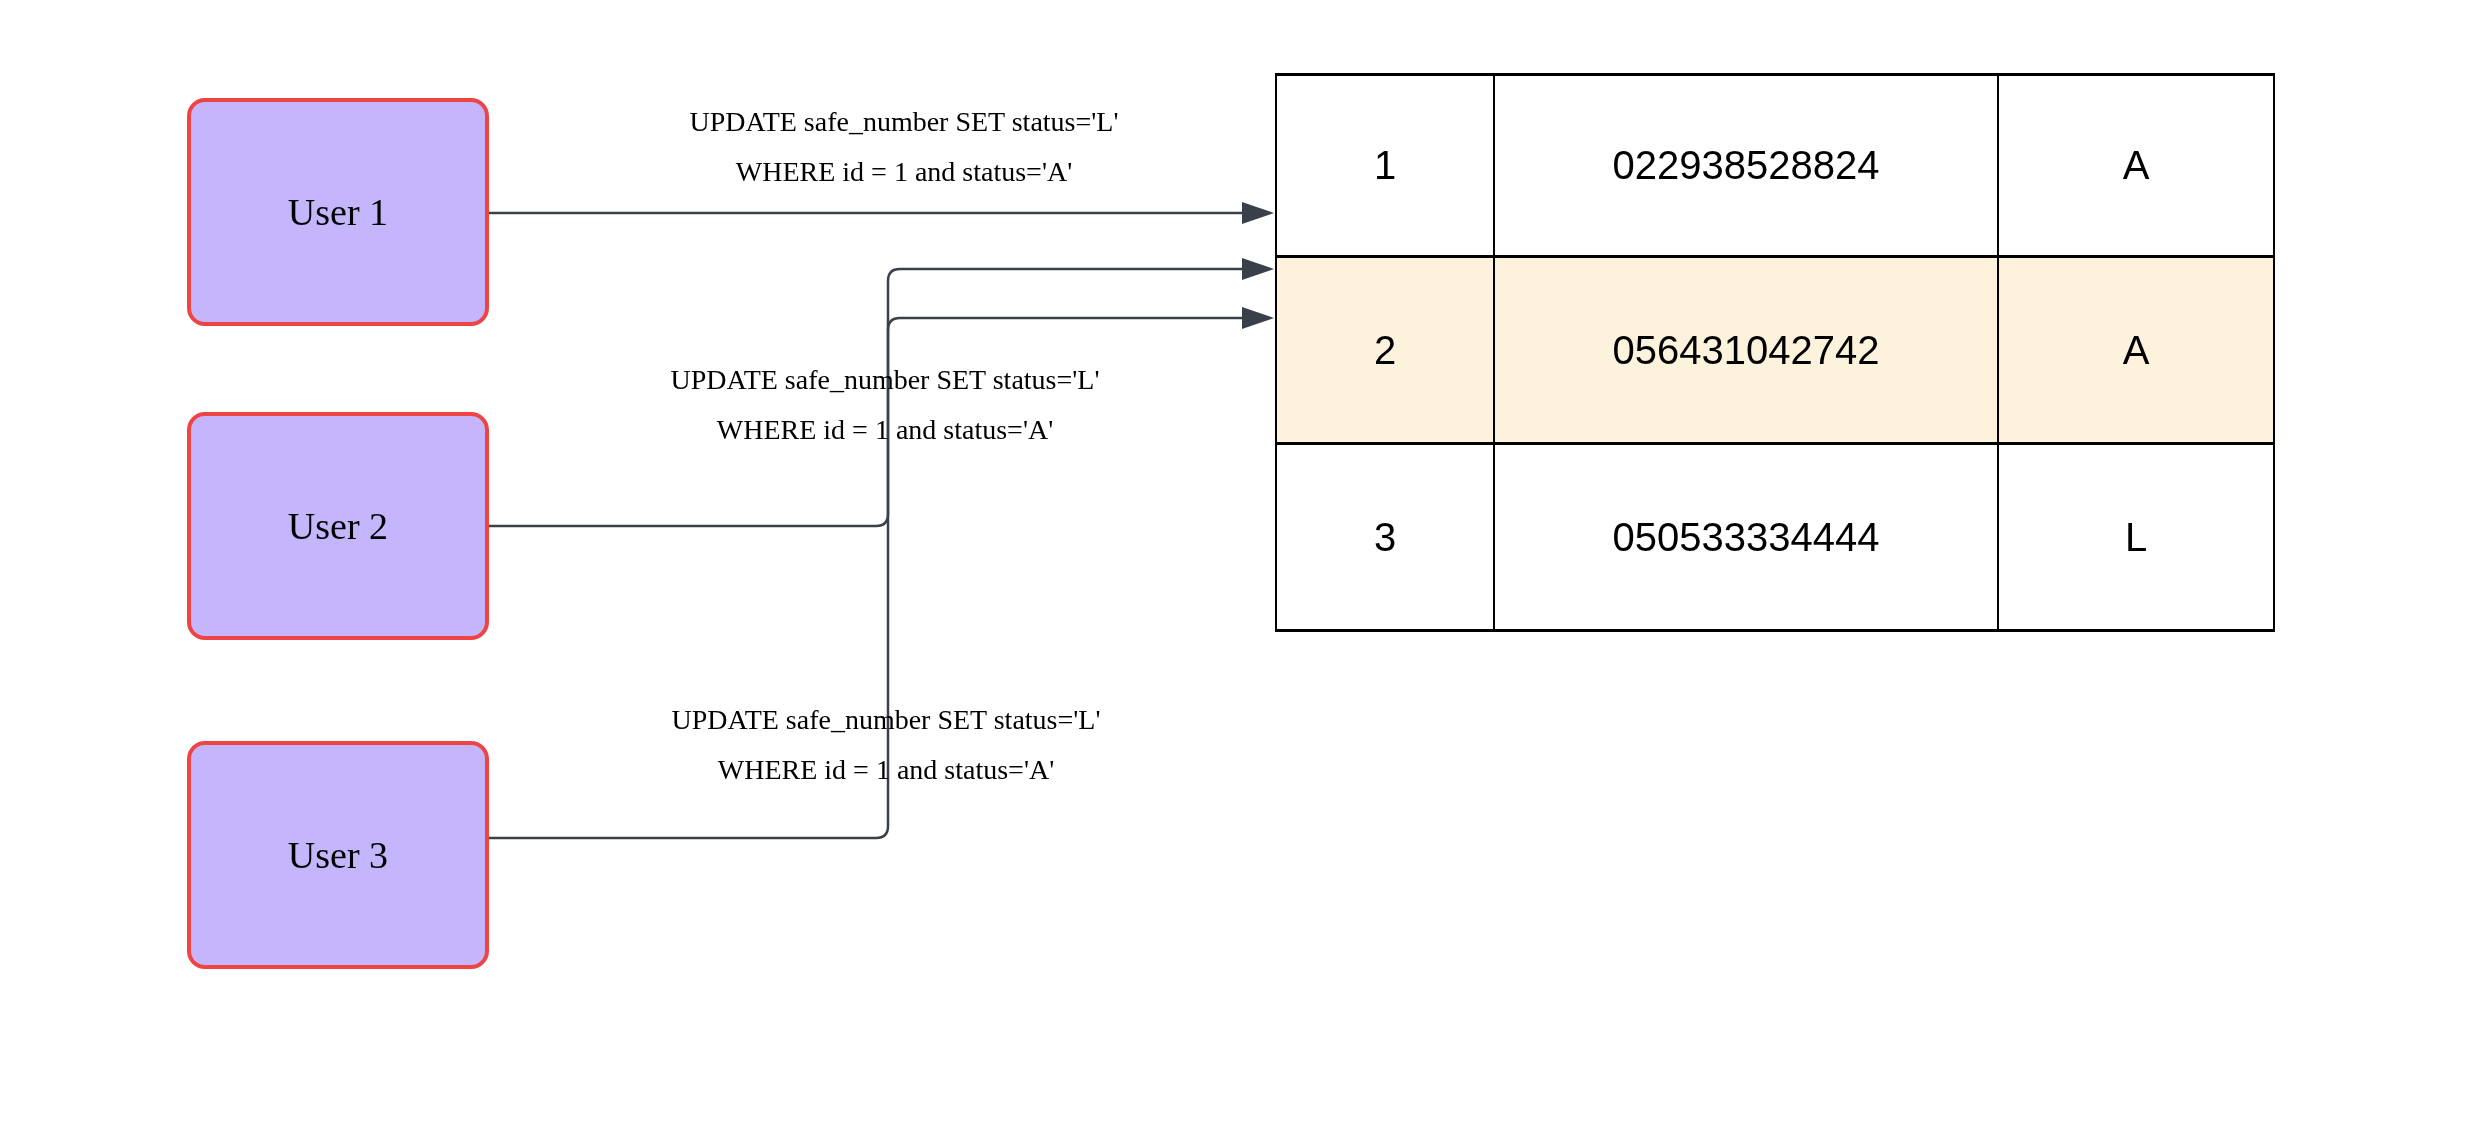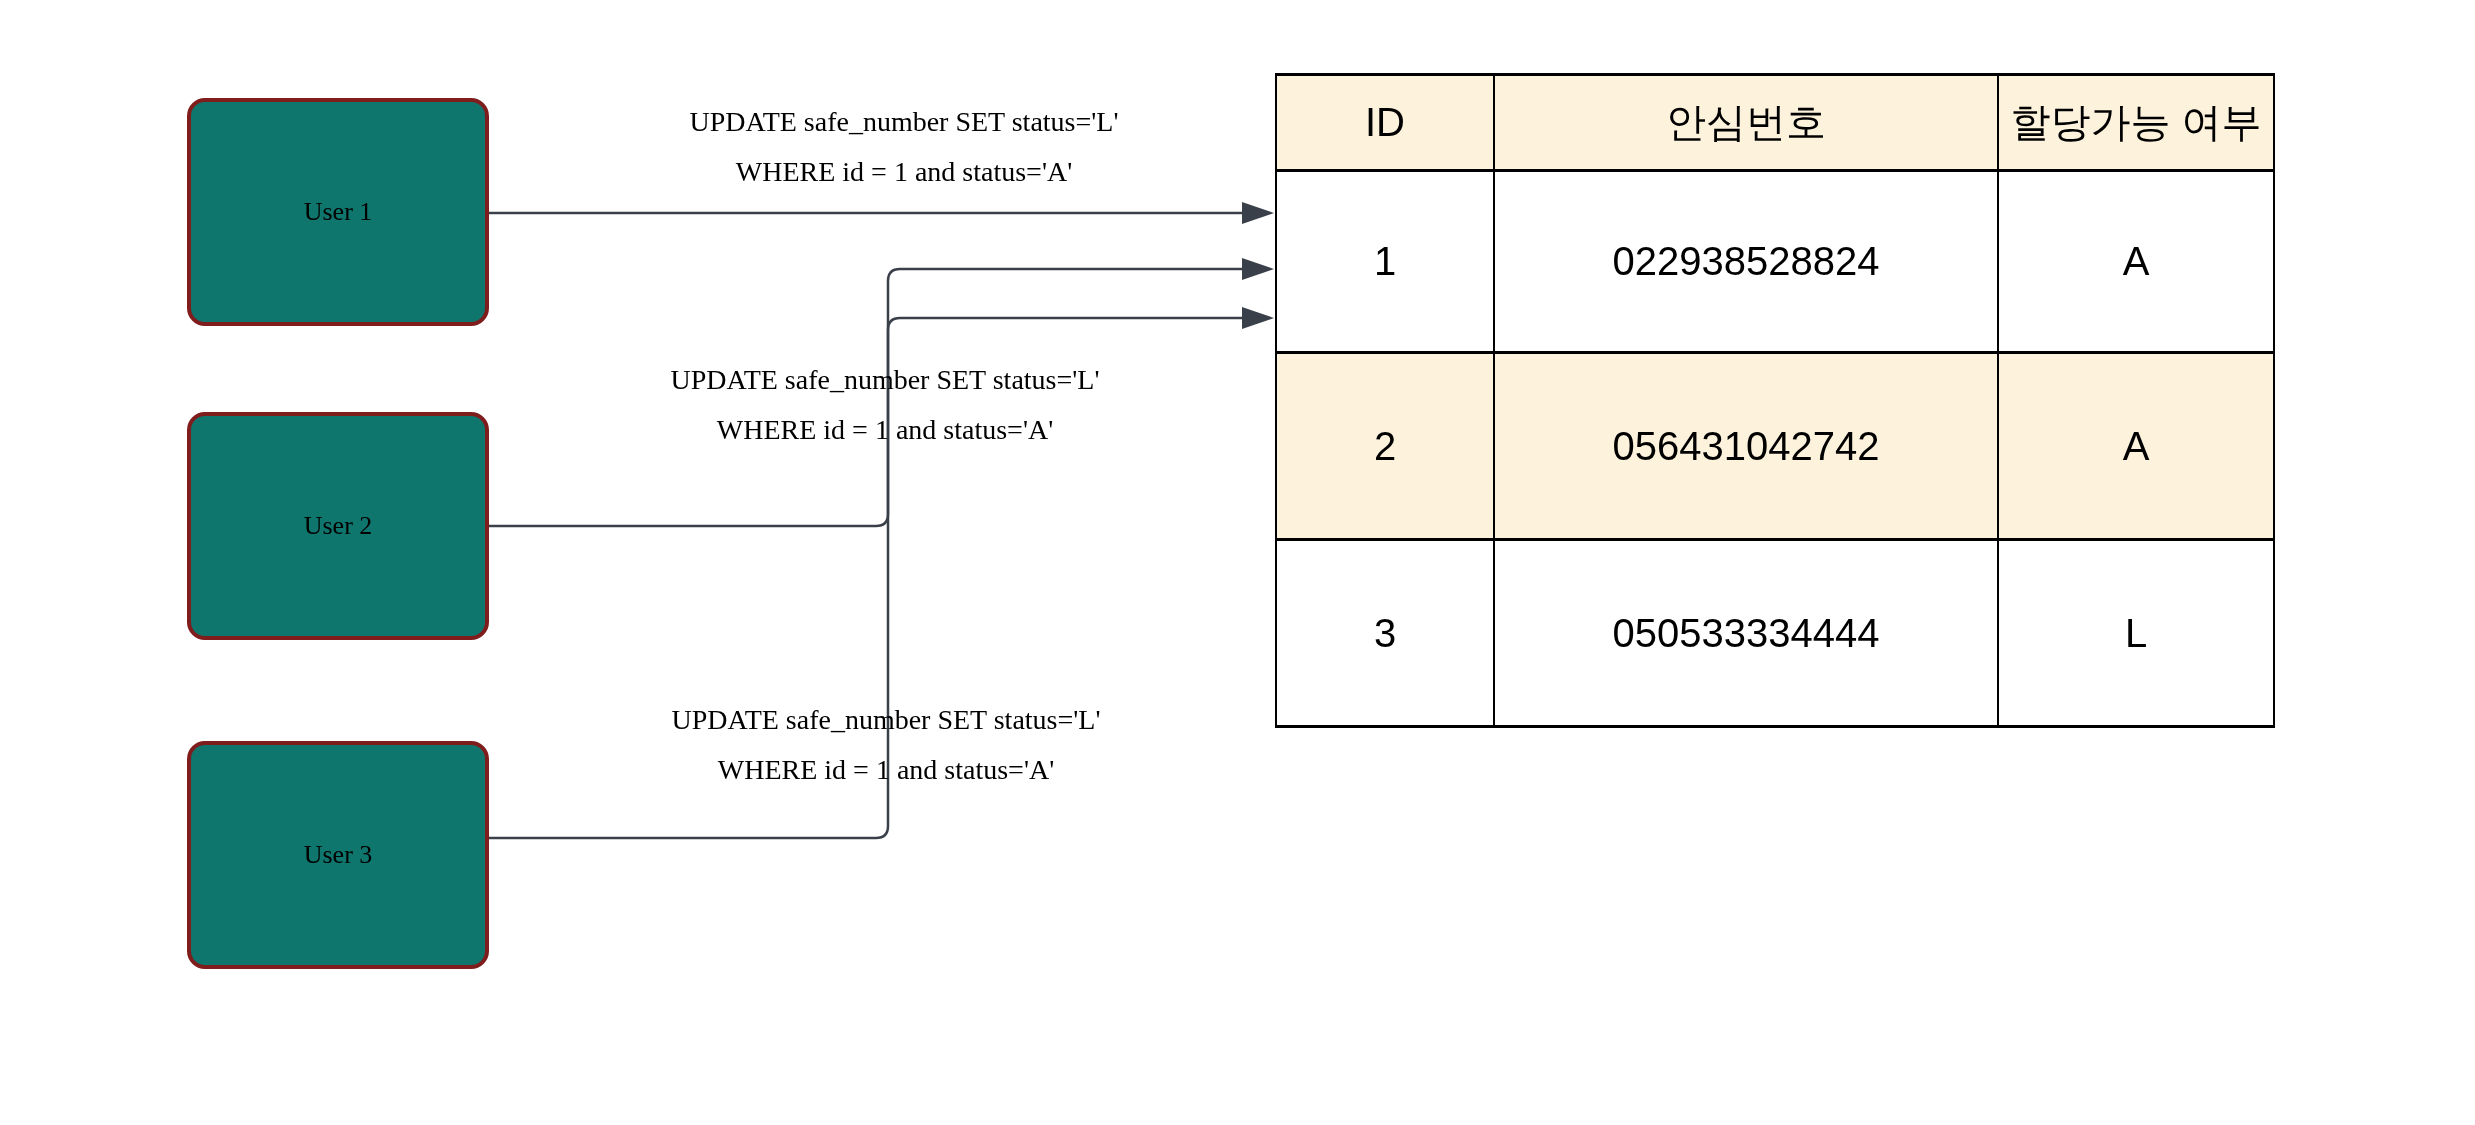--- a/index.html
+++ b/index.html
@@ -15,27 +15,27 @@
     position: absolute;
     left: 0; top: 0;
     width: 2475px; height: 1125px;
   }
   .user-box {
     position: absolute;
     left: 187px;
     width: 302px;
     height: 228px;
     box-sizing: border-box;
-    background: #0f766e;
-    border: 4px solid #7f1d1d;
+    background: #c4b5fd;
+    border: 4px solid #ef4444;
     border-radius: 18px;
     display: flex;
     align-items: center;
     justify-content: center;
-    font-size: 26px;
+    font-size: 38px;
     color: #000000;
   }
   .user-box.u1 { top: 98px;  }
   .user-box.u2 { top: 412px; }
   .user-box.u3 { top: 724px; margin-top: 17px; }
 
   .sql-block {
     position: absolute;
     width: 760px;
     text-align: center;
@@ -118,25 +118,20 @@
     <div>WHERE id = 1 and status='A'</div>
   </div>
 
   <table class="db-table">
     <colgroup>
         <col class="c-id">
         <col class="c-num">
         <col class="c-st">
       </colgroup>
     <tbody>
-      <tr class="hdr">
-        <th>ID</th>
-        <th>안심번호</th>
-        <th>할당가능 여부</th>
-      </tr>
       <tr class="row-1">
         <td>1</td>
         <td>022938528824</td>
         <td>A</td>
       </tr>
       <tr class="row-2">
         <td>2</td>
         <td>056431042742</td>
         <td>A</td>
       </tr>

